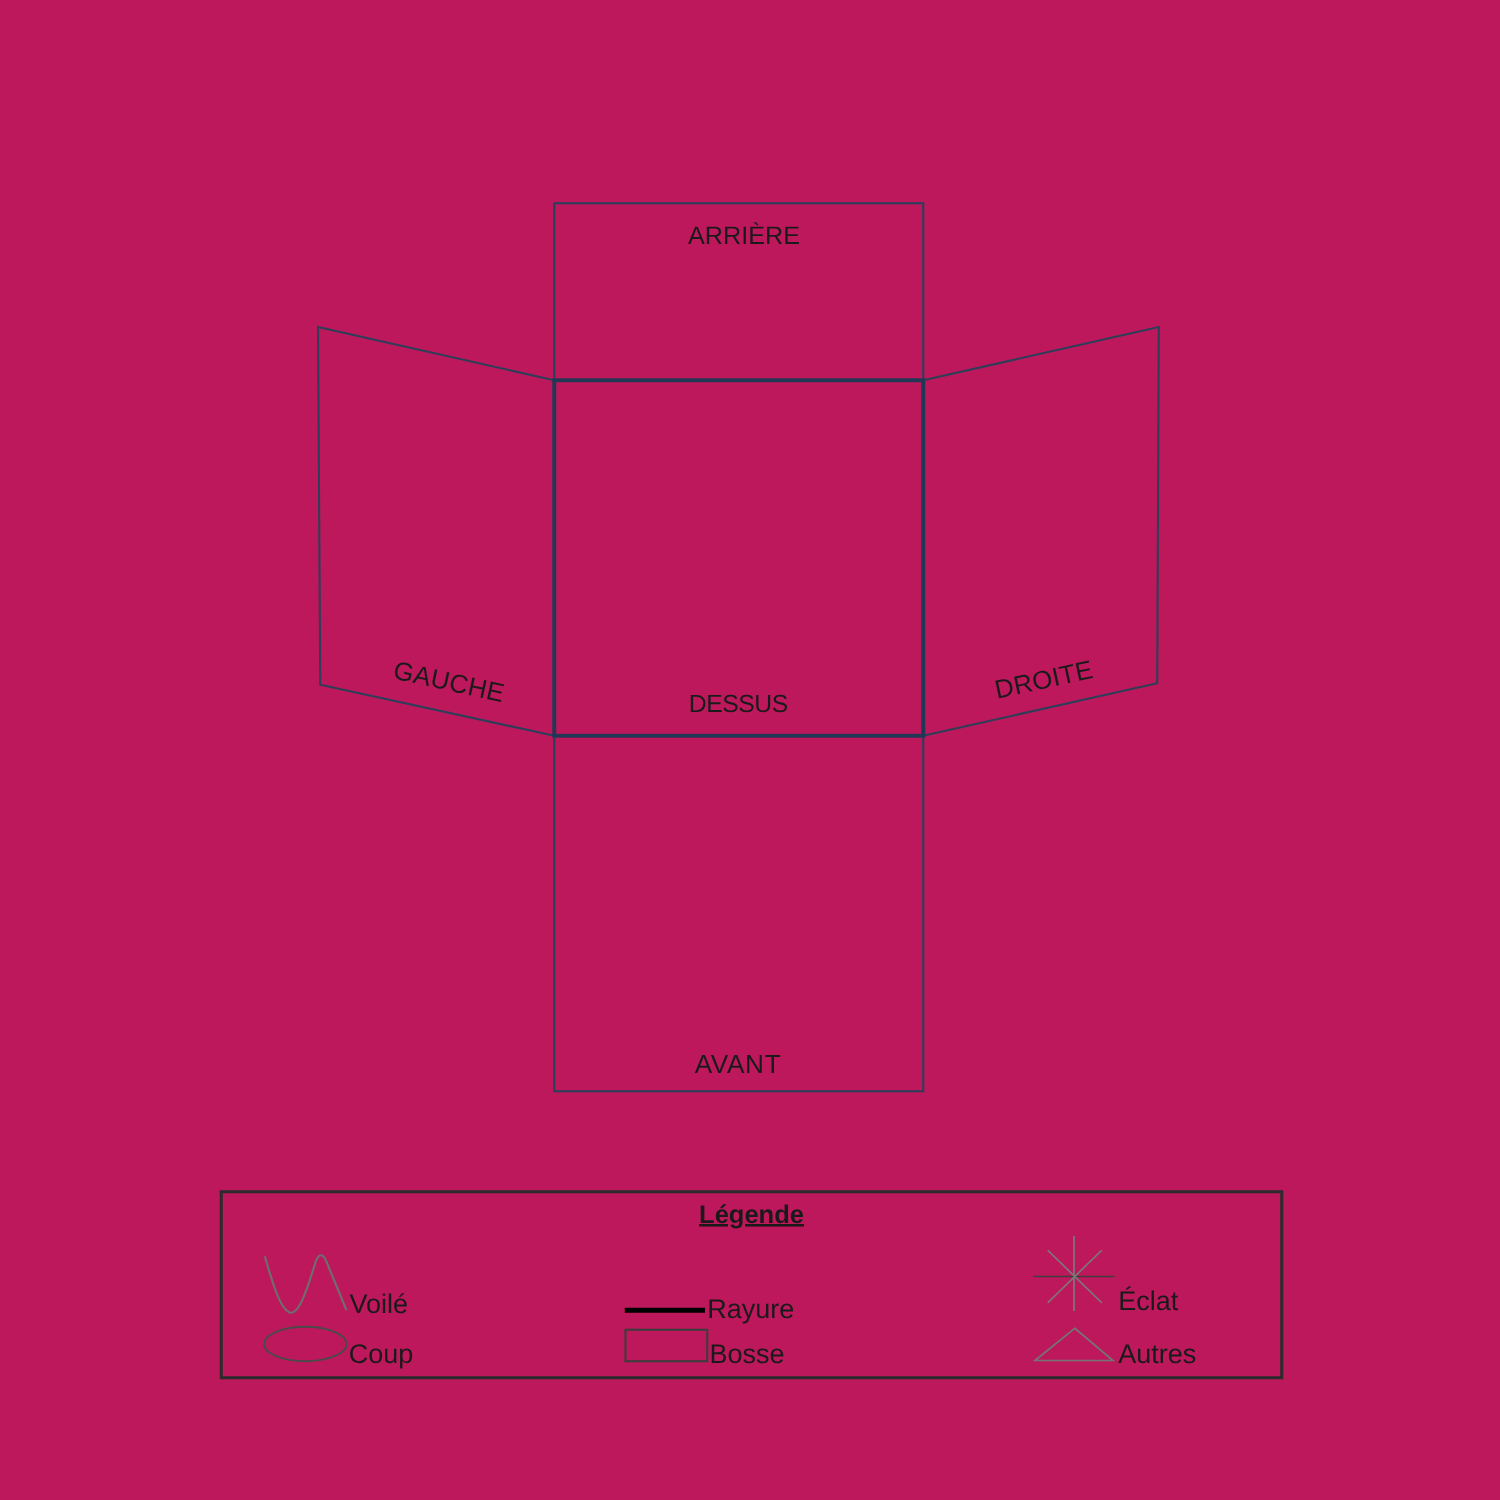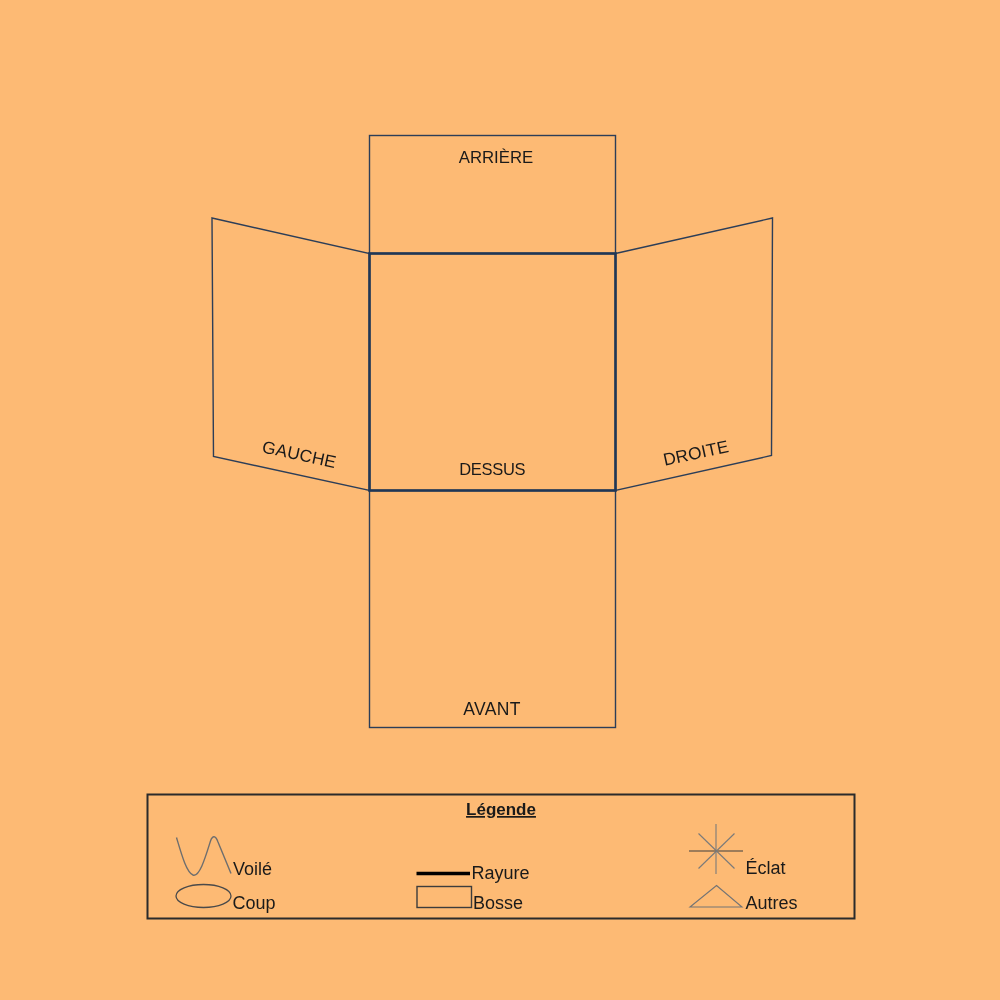--- a/index.html
+++ b/index.html
@@ -1,17 +1,17 @@
 <!DOCTYPE html>
 <html><head>
 <meta charset="utf-8">
 <title>Diagramme</title>
 <style>
   html,body{margin:0;padding:0;background:#ffffff;}
-  .page{position:relative;width:1000px;height:1000px;background:#fdba74;font-family:"Liberation Sans", sans-serif;}
+  .page{position:relative;width:1000px;height:1000px;background:#be185d;font-family:"Liberation Sans", sans-serif;}
   svg{position:absolute;left:0;top:0;}
   text{fill:#1a1a1a;}
 </style>
 </head>
 <body>
 <div class="page">
 <svg width="1000" height="1000" viewBox="0 0 1000 1000">
 
   <rect x="369.5" y="135.5" width="246" height="118" fill="none" stroke="#2c3e58" stroke-width="1.4"></rect>
 

